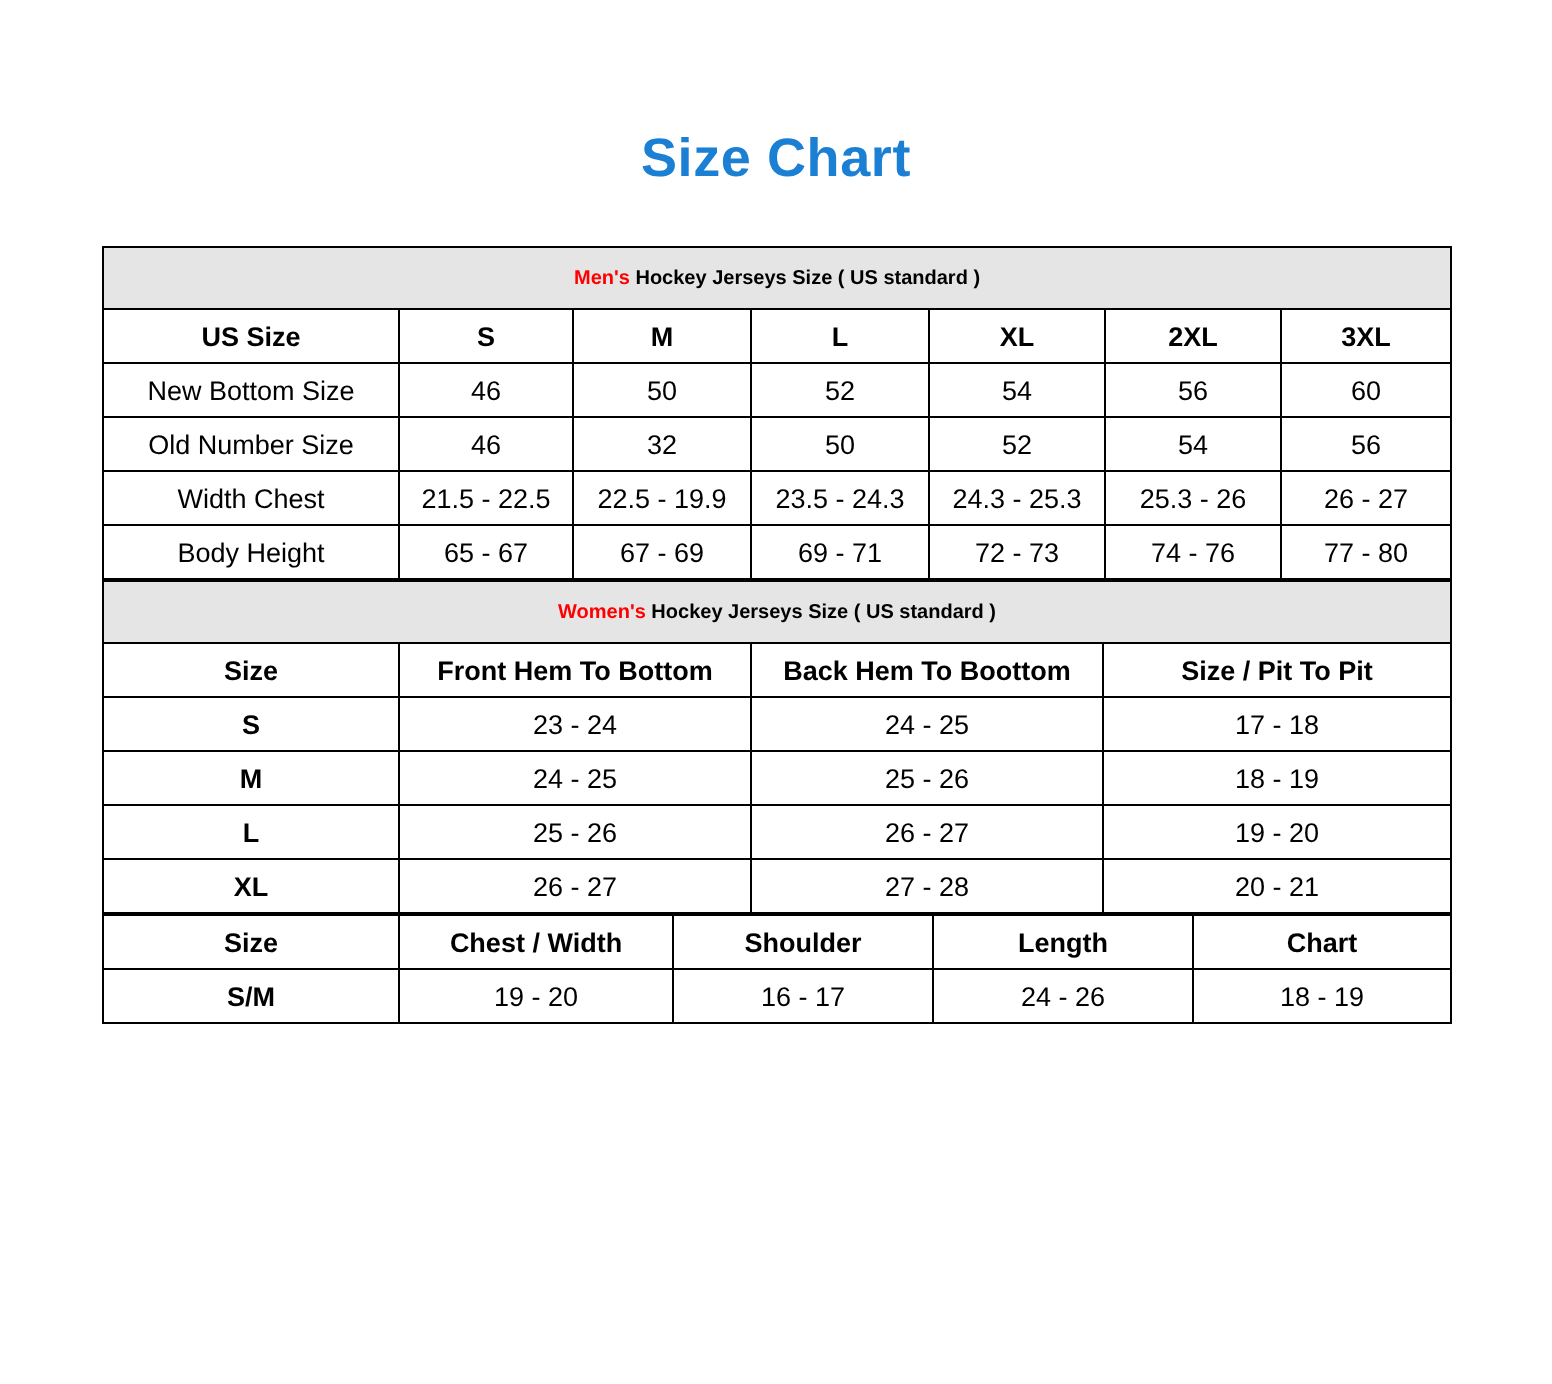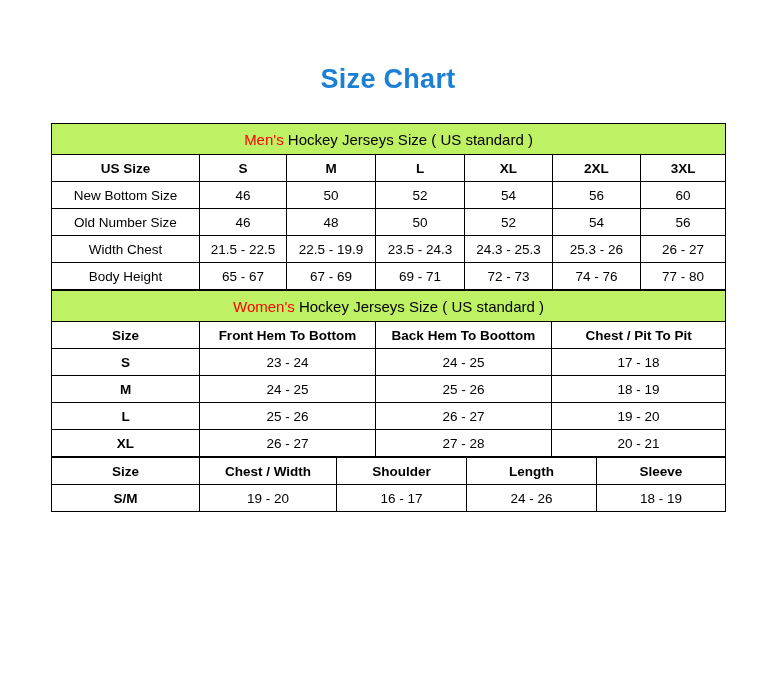--- a/index.html
+++ b/index.html
@@ -43,23 +43,23 @@
   td, th {
     border: 1px solid #000000;
     font-size: 13.5px;
     text-align: center;
     padding: 0;
     height: 26px;
     font-weight: normal;
     vertical-align: middle;
   }
   .banner td {
-    background: #bef264;
-    font-weight: normal;
-    font-size: 15px;
+    background: #e5e5e5;
+    font-weight: bold;
+    font-size: 10px;
     height: 30px;
   }
   .banner .accent {
     color: #ff0000;
   }
   .hdr td {
     font-weight: bold;
     margin-top: 20px;
   }
   .rowlabel {
@@ -125,21 +125,21 @@
           <td>46</td>
           <td>50</td>
           <td>52</td>
           <td>54</td>
           <td>56</td>
           <td>60</td>
         </tr>
         <tr>
           <td class="rowlabel">Old Number Size</td>
           <td>46</td>
-          <td>48</td>
+          <td>32</td>
           <td>50</td>
           <td>52</td>
           <td>54</td>
           <td>56</td>
         </tr>
         <tr>
           <td class="rowlabel">Width Chest</td>
           <td>21.5 - 22.5</td>
           <td>22.5 - 19.9</td>
           <td>23.5 - 24.3</td>
@@ -167,21 +167,21 @@
           <col class="c3">
       </colgroup>
       <tbody>
         <tr class="banner">
           <td colspan="4"><span class="accent">Women's</span><span> Hockey Jerseys Size ( US standard )</span></td>
         </tr>
         <tr class="hdr">
           <td>Size</td>
           <td>Front Hem To Bottom</td>
           <td>Back Hem To Boottom</td>
-          <td>Chest / Pit To Pit</td>
+          <td>Size / Pit To Pit</td>
         </tr>
         <tr>
           <td class="bold-cell">S</td>
           <td>23 - 24</td>
           <td>24 - 25</td>
           <td>17 - 18</td>
         </tr>
         <tr>
           <td class="bold-cell">M</td>
           <td>24 - 25</td>
@@ -210,21 +210,21 @@
           <col class="c2">
           <col class="c3">
           <col class="c4">
       </colgroup>
       <tbody>
         <tr class="hdr">
           <td>Size</td>
           <td>Chest / Width</td>
           <td>Shoulder</td>
           <td>Length</td>
-          <td>Sleeve</td>
+          <td>Chart</td>
         </tr>
         <tr>
           <td class="bold-cell">S/M</td>
           <td>19 - 20</td>
           <td>16 - 17</td>
           <td>24 - 26</td>
           <td>18 - 19</td>
         </tr>
       </tbody>
     </table>

